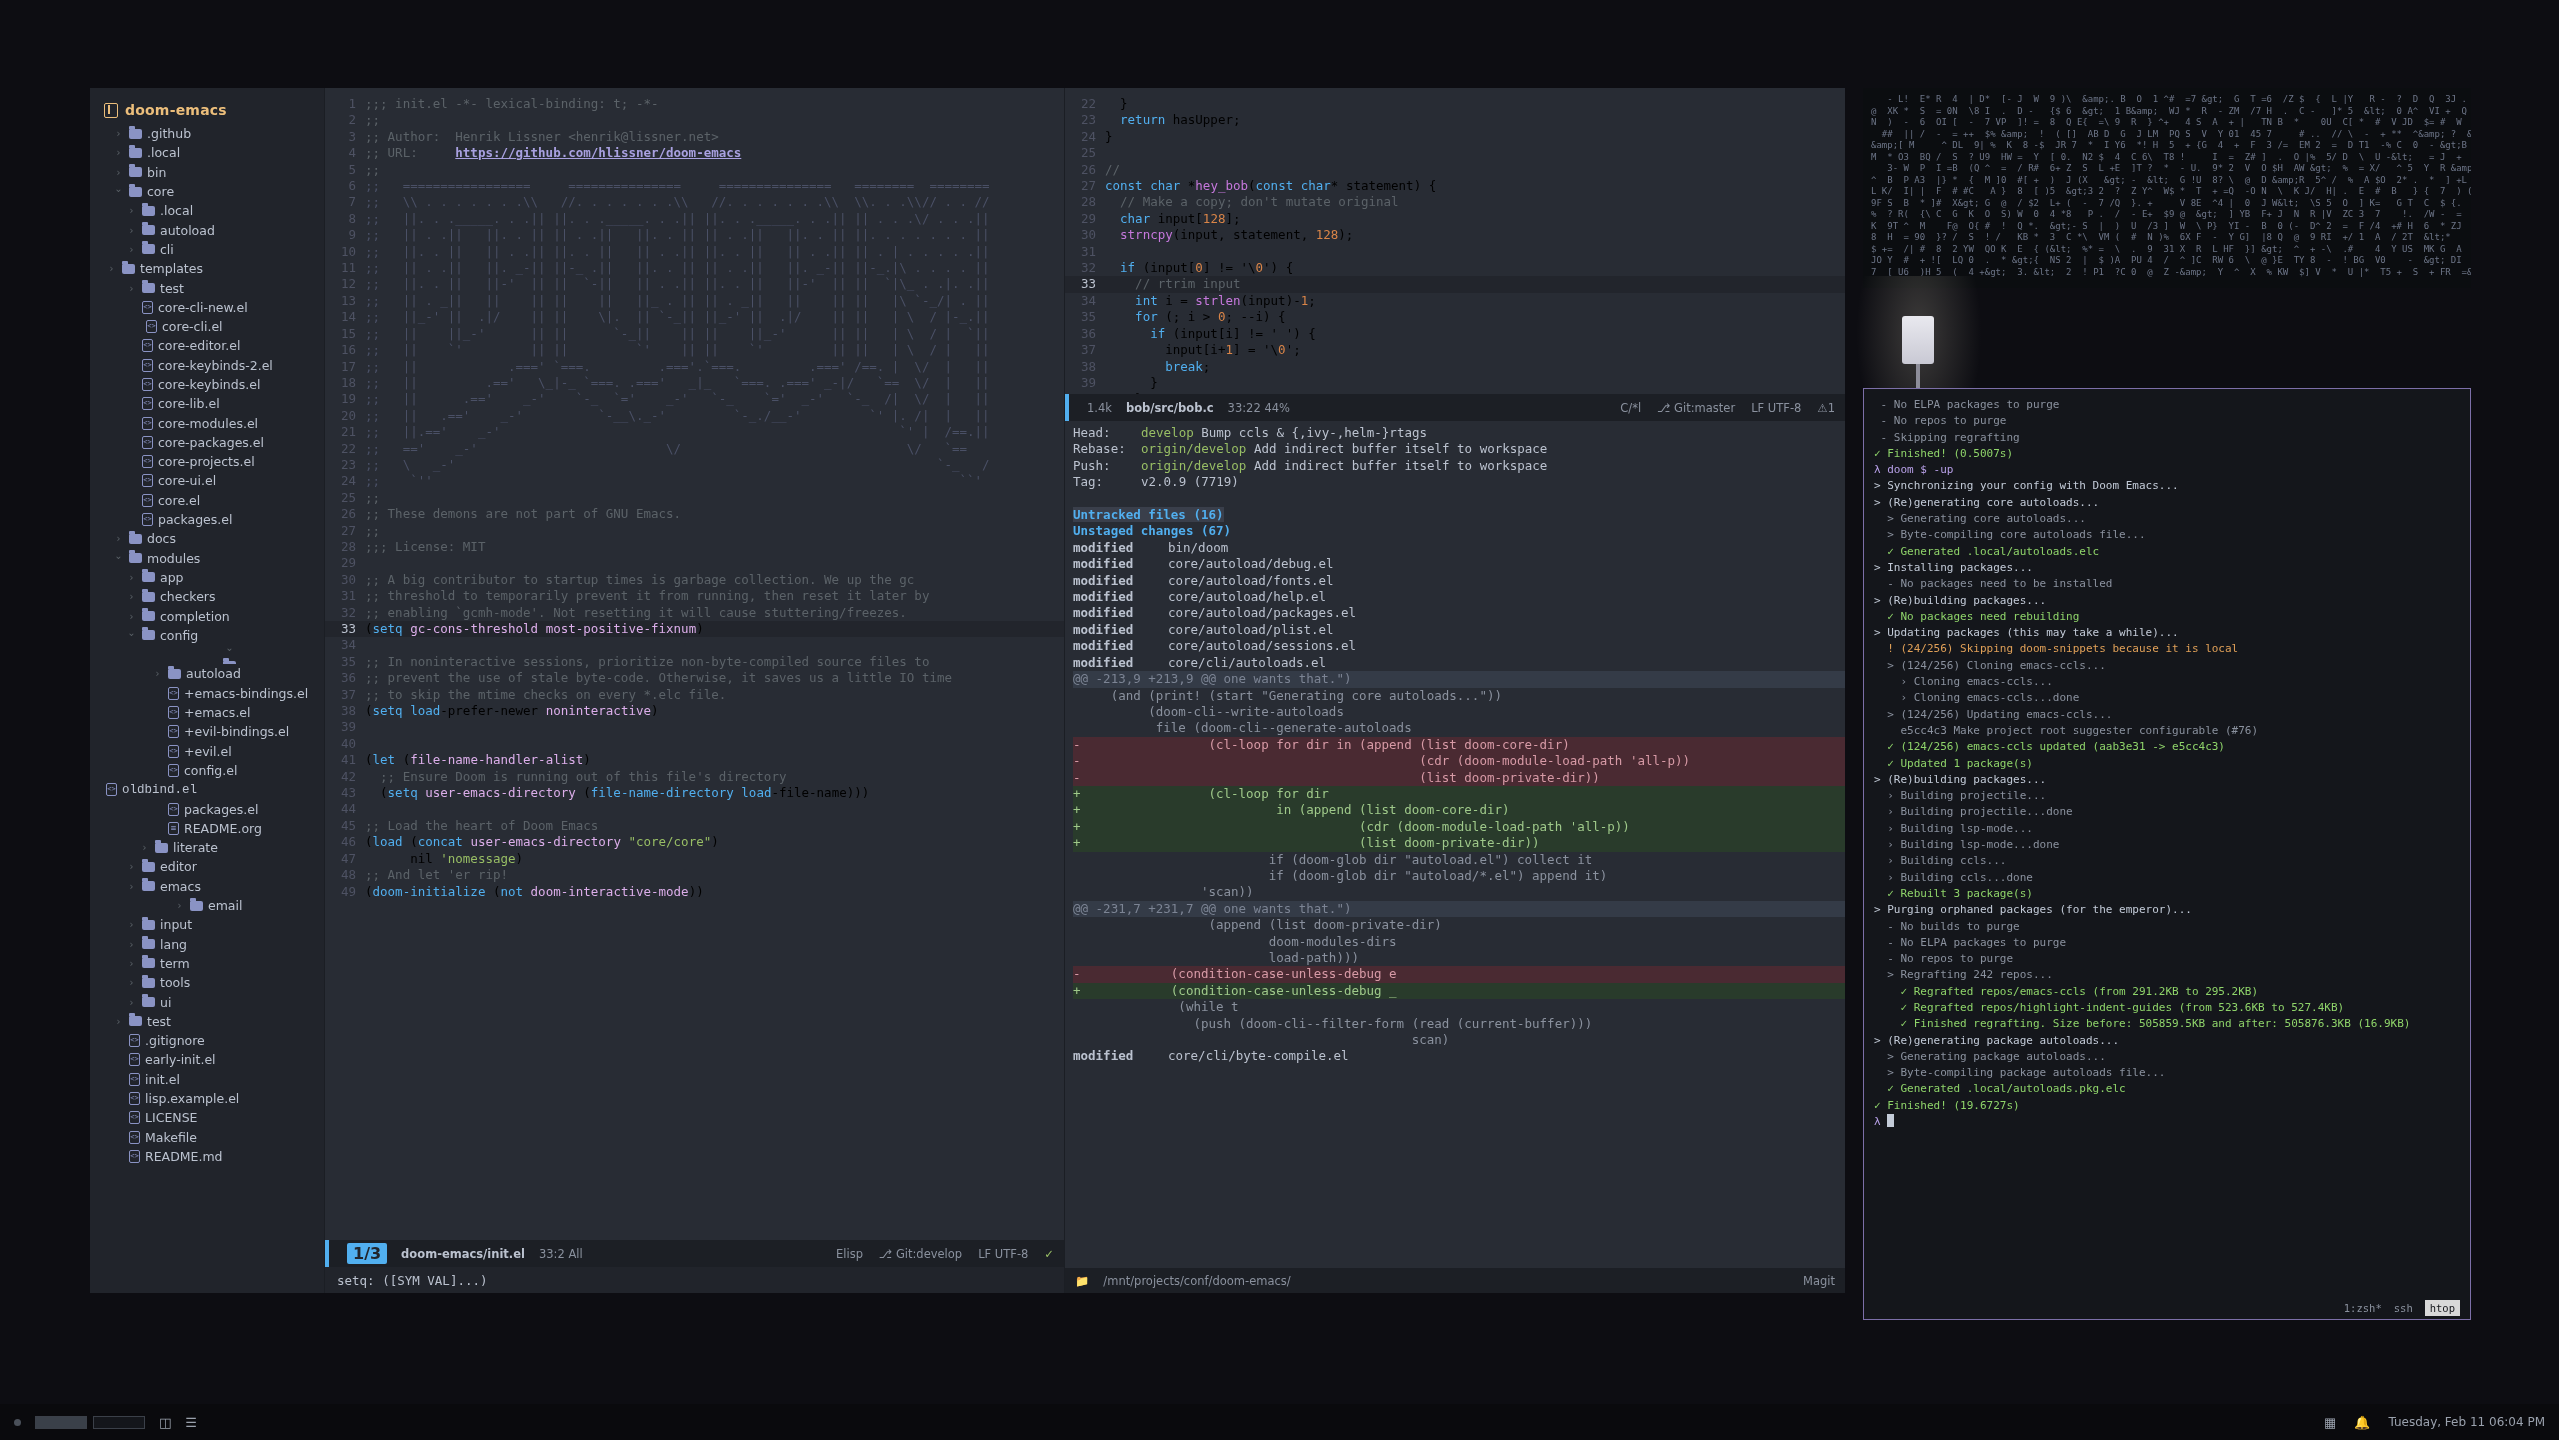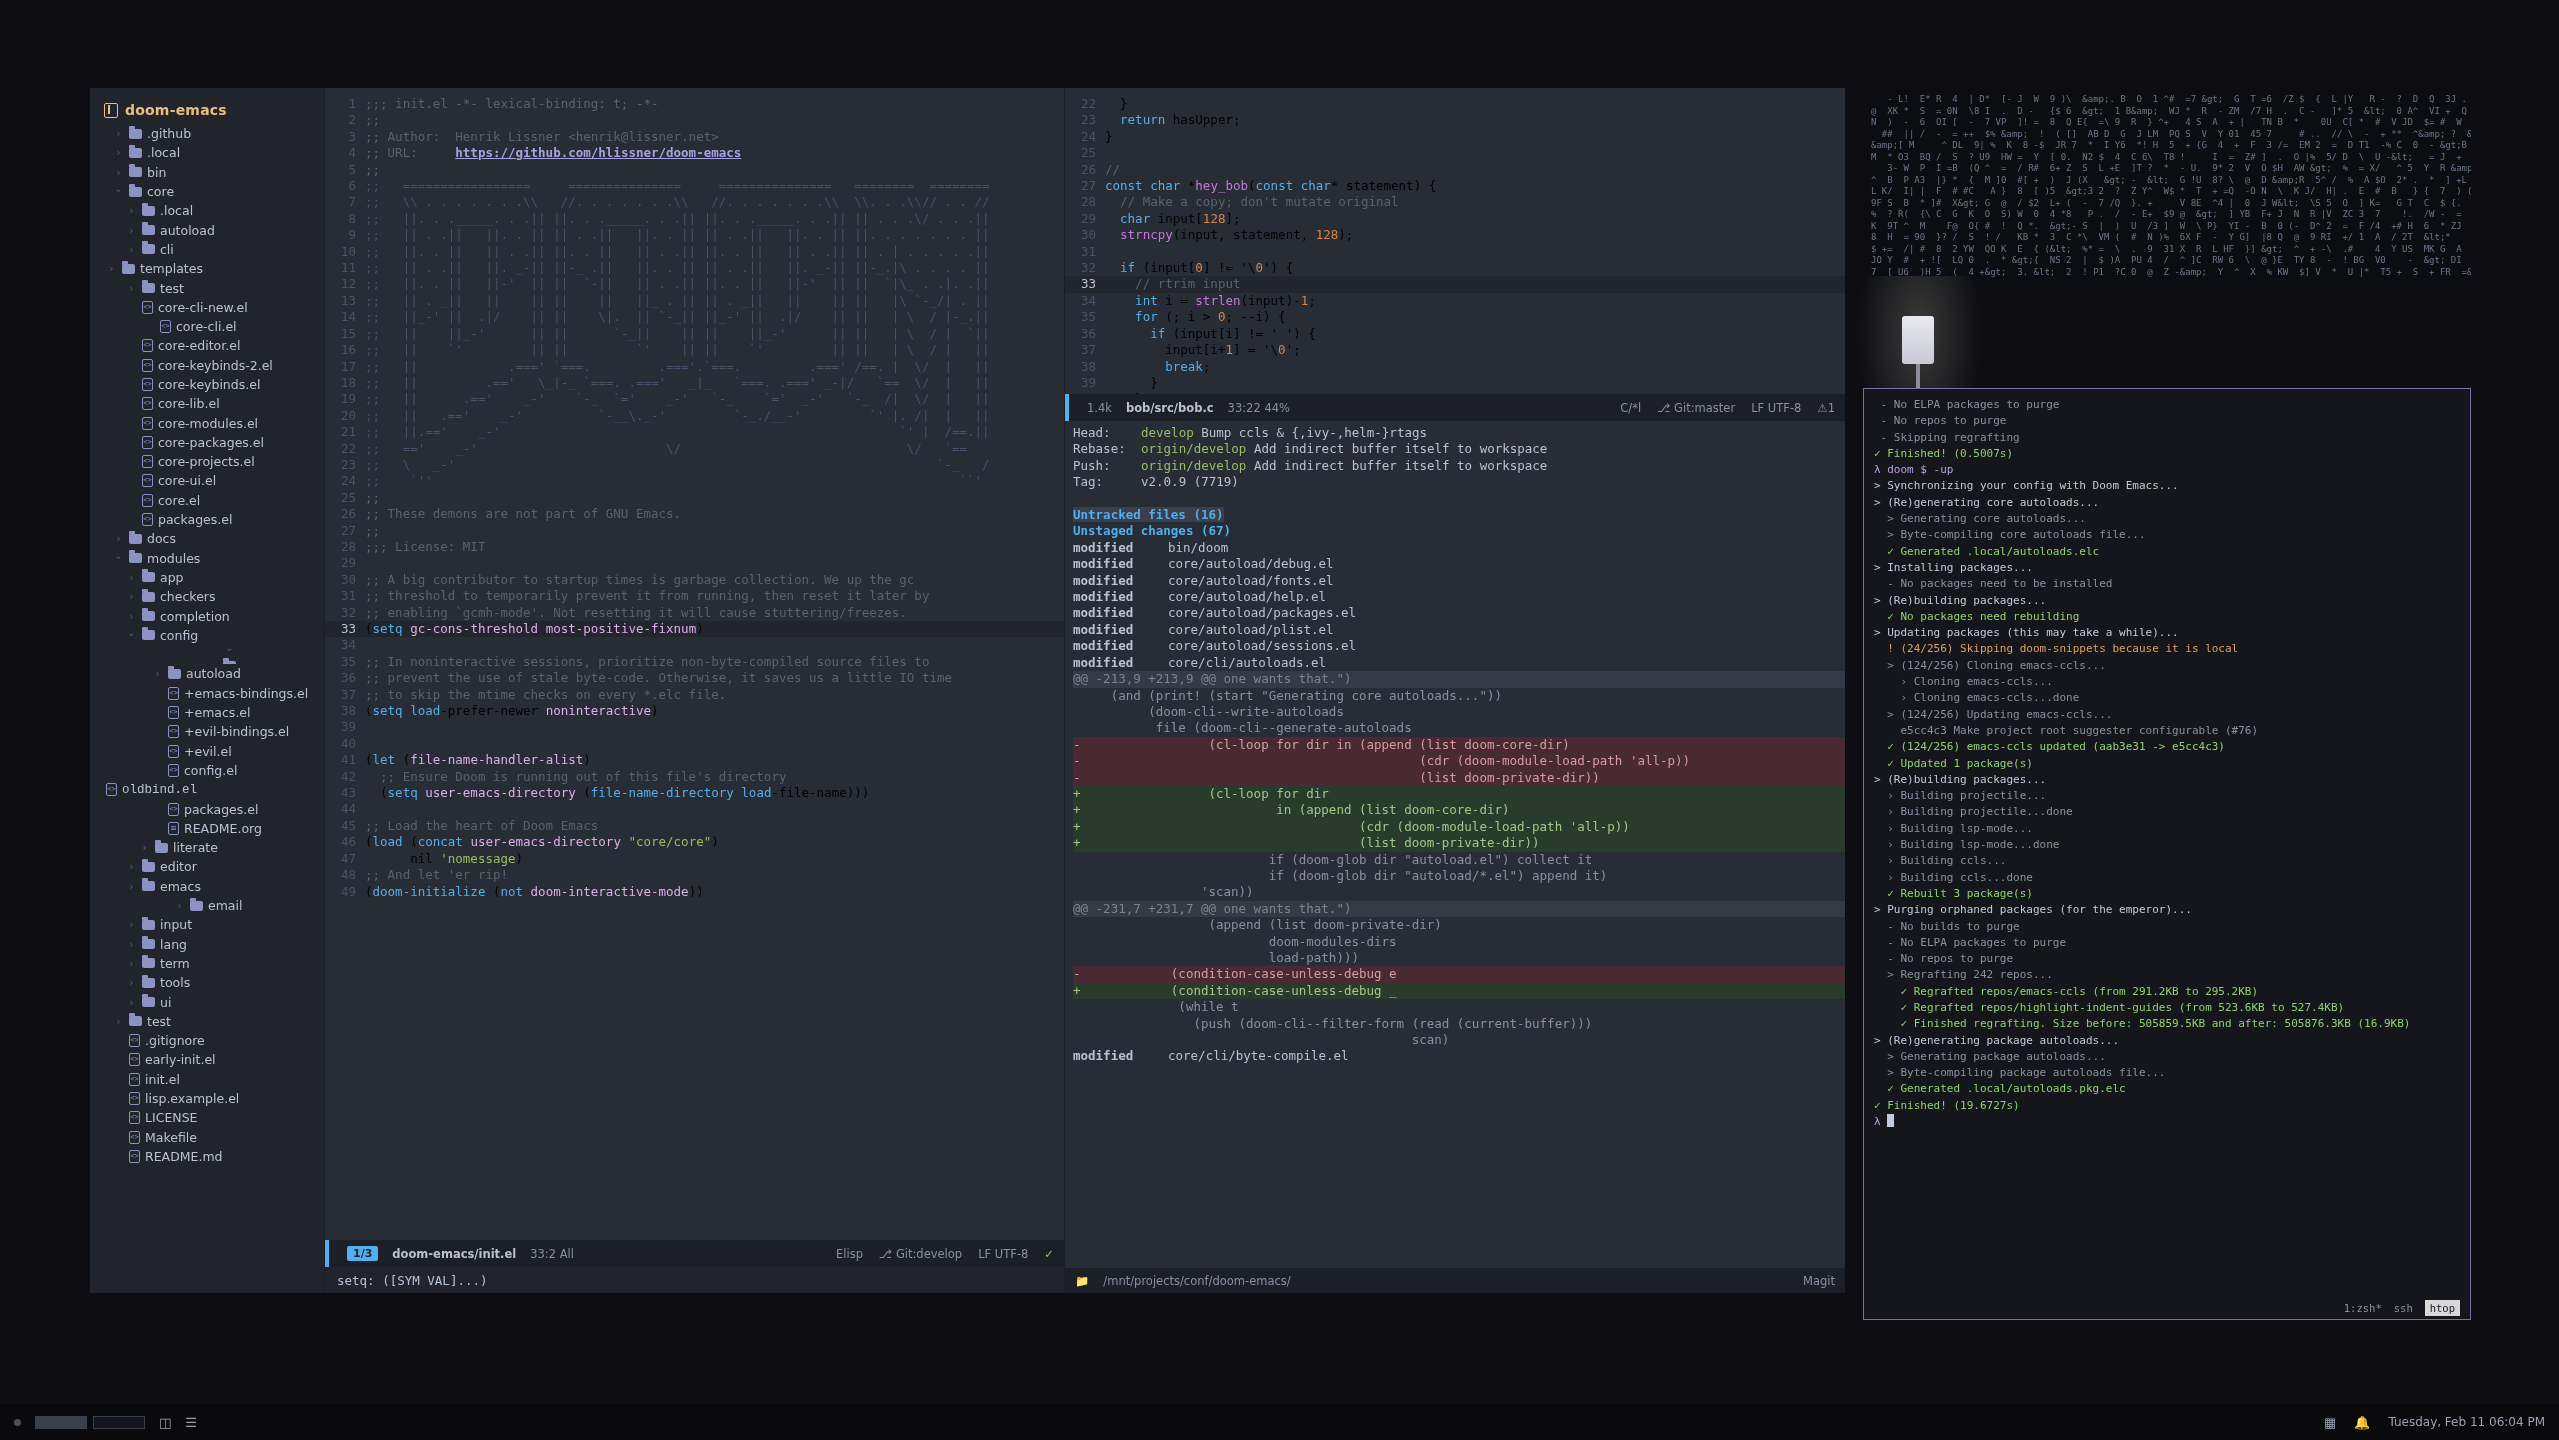--- a/index.html
+++ b/index.html
@@ -102,21 +102,21 @@
   .modeline {
     height: 27px; flex: none; background: #1c1f25;
     display: flex; align-items: center;
     font-family: "DejaVu Sans", sans-serif;
     font-size: 11.5px; color: #8a919e;
     padding: 0 10px; gap: 14px;
   }
   .modeline .bar { width: 4px; height: 27px; background: #51afef; margin-left:-10px; margin-right:4px;}
   .ml-badge {
     background: #51afef; color: #21242b; font-weight: bold;
-    padding: 1px 6px; border-radius: 2px; font-size: 11px;
+    padding: 1px 6px; border-radius: 2px; font-size: 16px;
   }
   .ml-name { color: #bbc2cf; font-weight: bold; }
   .ml-right { margin-left: auto; display: flex; align-items: center; gap: 16px; }
   .ml-green { color: #98be65; }
 
   
   .magit {
     flex: 1; background: #282c34; overflow: hidden;
     font-family: "DejaVu Sans Mono", monospace;
     font-size: 12.5px; line-height: 16.4px; color: #bbc2cf;
@@ -264,21 +264,21 @@
             <div class="tm-row" style="padding-left: 36px;">
               <span class="chev closed"></span>
               <span class="ico ico-folder"></span>
               <span class="tm-label">test</span>
             </div>
             <div class="tm-row" style="padding-left: 36px;">
               <span class="chev"></span>
               <span class="ico ico-file"></span>
               <span class="tm-label">core-cli-new.el</span>
             </div>
-            <div class="tm-row" style="padding-left: 54px;">
+            <div class="tm-row" style="padding-left: 40px;">
               <span class="chev"></span>
               <span class="ico ico-file"></span>
               <span class="tm-label">core-cli.el</span>
             </div>
             <div class="tm-row" style="padding-left: 36px;">
               <span class="chev"></span>
               <span class="ico ico-file"></span>
               <span class="tm-label">core-editor.el</span>
             </div>
             <div class="tm-row" style="padding-left: 36px;">

